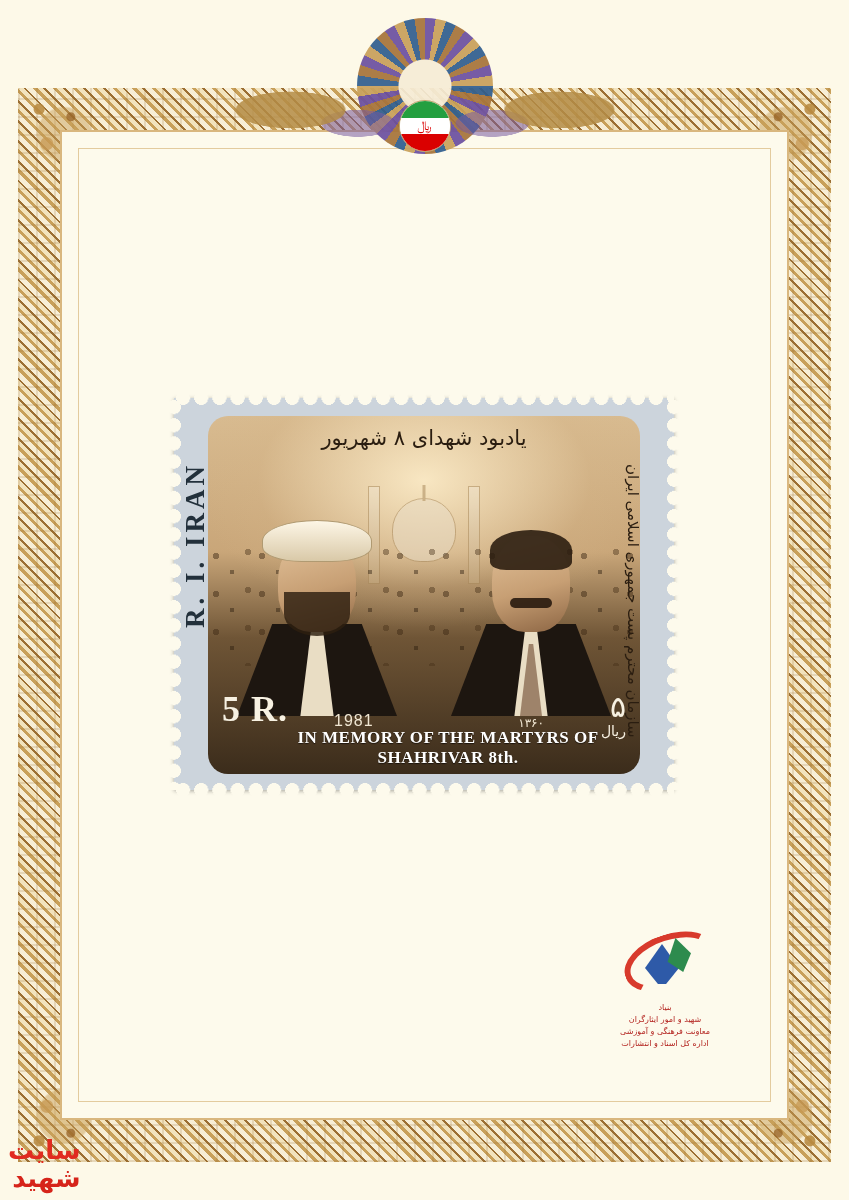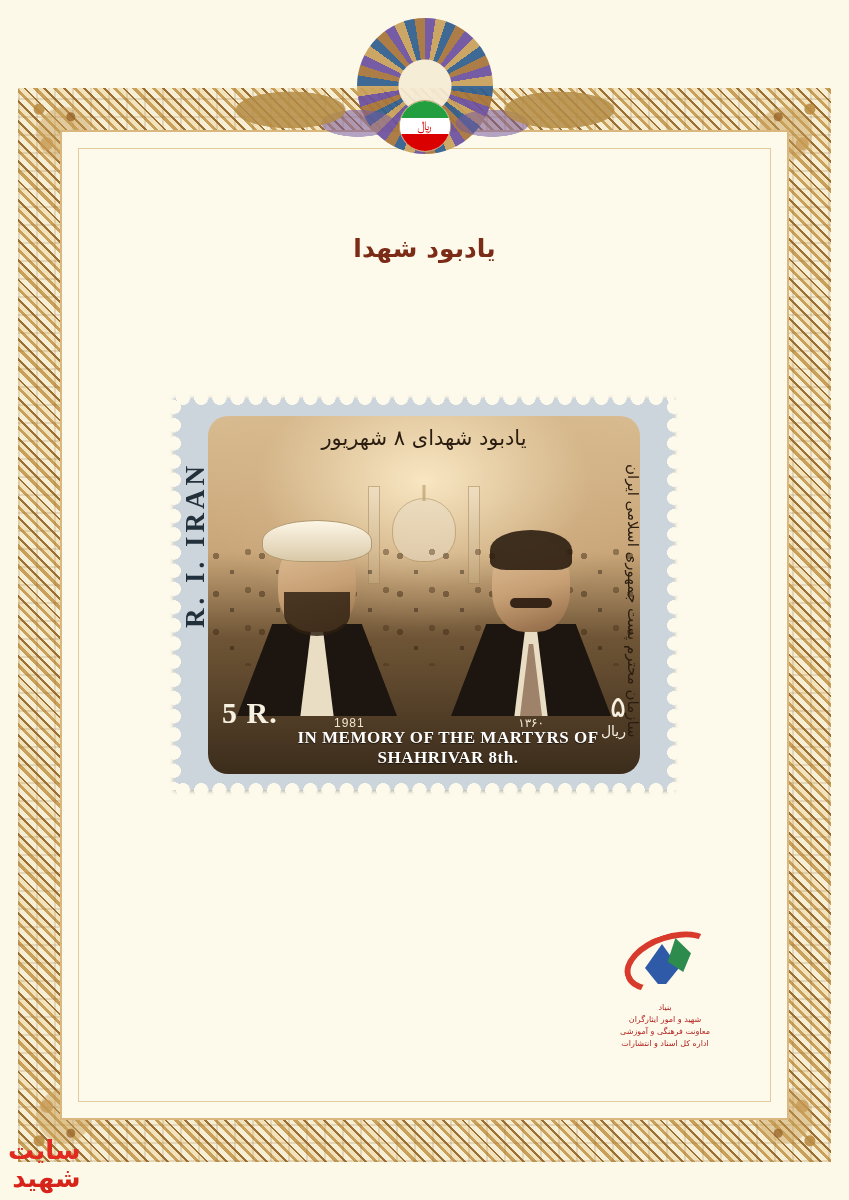--- a/index.html
+++ b/index.html
@@ -345,21 +345,21 @@
     font-family: "DejaVu Sans", sans-serif;
     font-size: 15px;
     color: #2a1d10;
   }
   .denom-left {
     position: absolute;
     left: 14px; bottom: 44px;
     color: #f7f1e2;
     font-family: "Liberation Serif", serif;
     font-weight: bold;
-    font-size: 30px;
+    font-size: 36px;
     letter-spacing: 1px;
   }
   .denom-right {
     position: absolute;
     right: 14px; bottom: 36px;
     color: #f7f1e2;
     font-family: "DejaVu Sans", sans-serif;
     font-size: 30px;
     direction: rtl;
     text-align: right;
@@ -368,21 +368,21 @@
   .denom-right small {
     display: block;
     font-size: 14px;
     margin-top: 2px;
   }
   .year-left {
     position: absolute;
     left: 126px; bottom: 44px;
     color: #f0e6d2;
     font-family: "Liberation Sans", sans-serif;
-    font-size: 12px;
+    font-size: 16px;
     letter-spacing: 1px;
   }
   .year-right {
     position: absolute;
     right: 96px; bottom: 44px;
     color: #f0e6d2;
     font-family: "DejaVu Sans", sans-serif;
     font-size: 12px;
     direction: rtl;
   }
@@ -530,21 +530,20 @@
     <div class="crest-medallion"></div>
     <div class="crest-wings"></div>
     <div class="crest-emblem">
       <div class="flag-stripe flag-green"></div>
       <div class="flag-stripe flag-white"></div>
       <div class="flag-stripe flag-red"></div>
       <div class="flag-mark">﷼</div>
     </div>
   </div>
 
-  <div class="doc-title">یادبود شهدا</div>
 
   <div class="stamp-wrap">
     <div class="stamp">
       <div class="perf perf-t"></div>
       <div class="perf perf-b"></div>
       <div class="perf perf-l"></div>
       <div class="perf perf-r"></div>
 
       <div class="country-vertical">R. I. IRAN</div>
 

